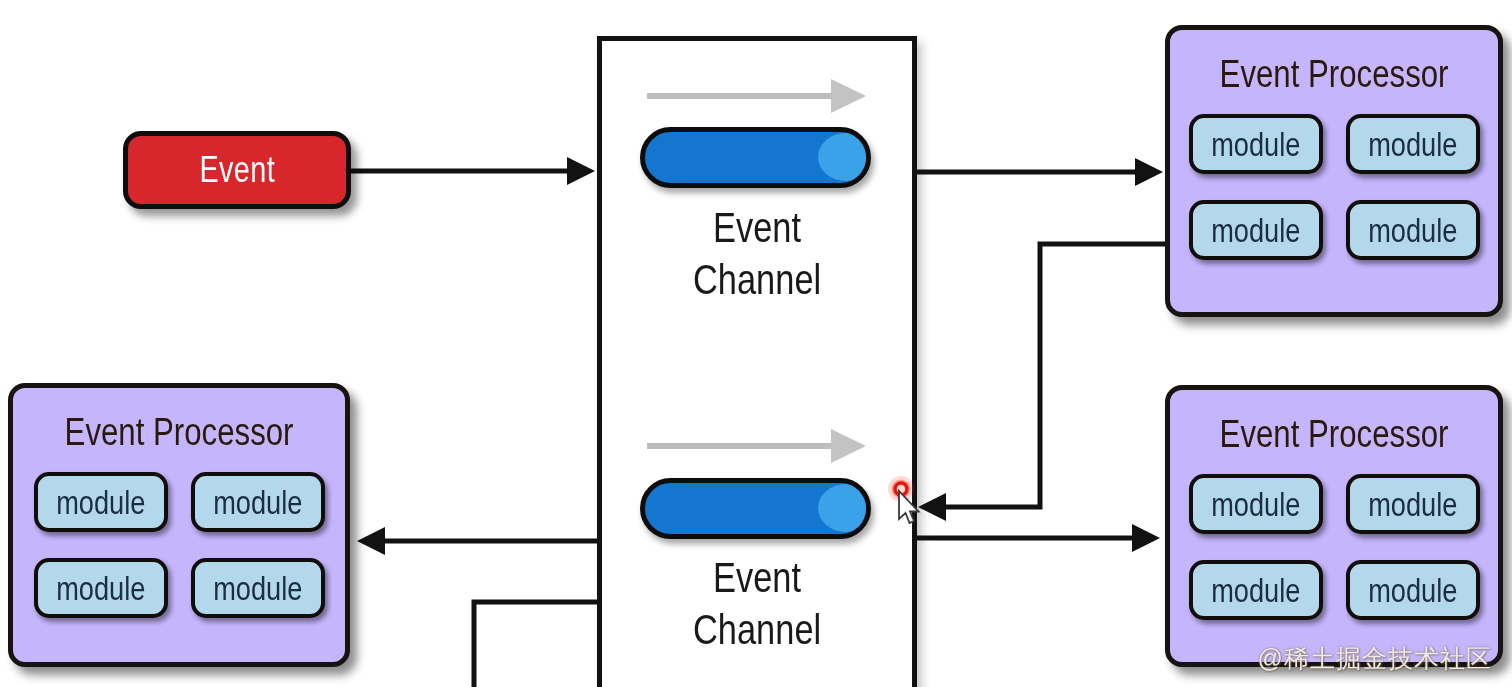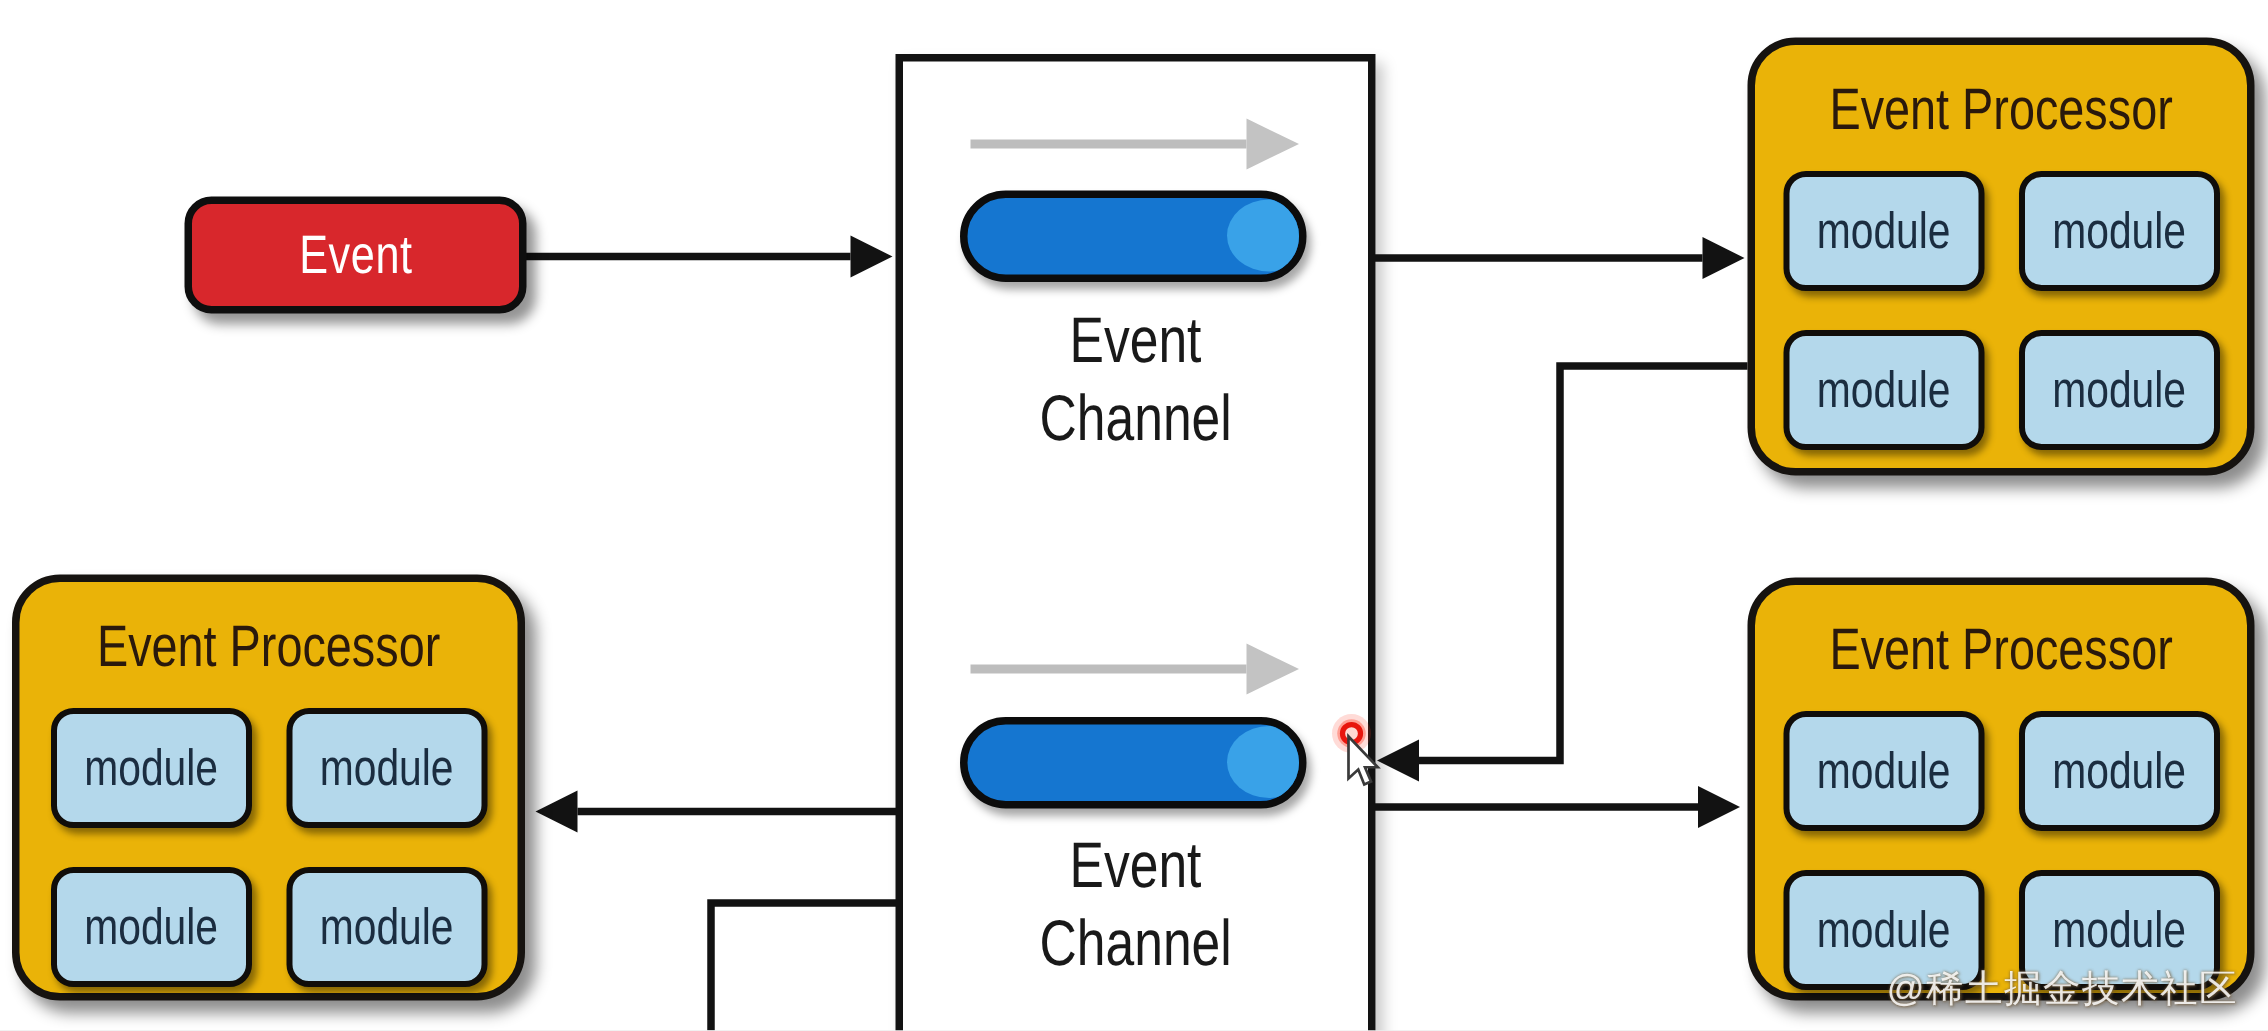--- a/index.html
+++ b/index.html
@@ -65,44 +65,44 @@
     color: #191919;
     font-size: 43px;
     line-height: 52px;
   }
   .channel-label.l1 { top: 201px; }
   .channel-label.l2 { top: 551px; }
 
   
   .processor {
     position: absolute;
-    background: #eab308;
+    background: #c4b5fd;
     border: 5px solid #161310;
-    border-radius: 32px;
+    border-radius: 17px;
     box-shadow: 7px 8px 10px rgba(0,0,0,0.45);
     display: flex; flex-direction: column; align-items: center;
   }
   .processor.tr { left: 1165px; top: 25px;  width: 338px; height: 292px; }
   .processor.bl { left: 8px;    top: 383px; width: 342px; height: 284px; }
   .processor.br { left: 1165px; top: 385px; width: 338px; height: 282px; }
   .proc-title {
     margin-top: 22px;
     font-size: 39px;
     line-height: 44px;
     color: #2a190c;
   }
   .module-grid {
     margin-top: 18px;
     display: grid;
     grid-template-columns: repeat(2, 134px);
     column-gap: 23px;
     row-gap: 26px;
   }
   .module {
-    width: 134px; height: 80px;
+    width: 134px; height: 60px;
     background: #b4d8eb;
     border: 4px solid #100d0a;
     border-radius: 15px;
     box-shadow: 3px 4px 5px rgba(0,0,0,0.42);
     display: flex; align-items: center; justify-content: center;
     font-size: 34px;
     color: #1b2d40;
   }
 
   

